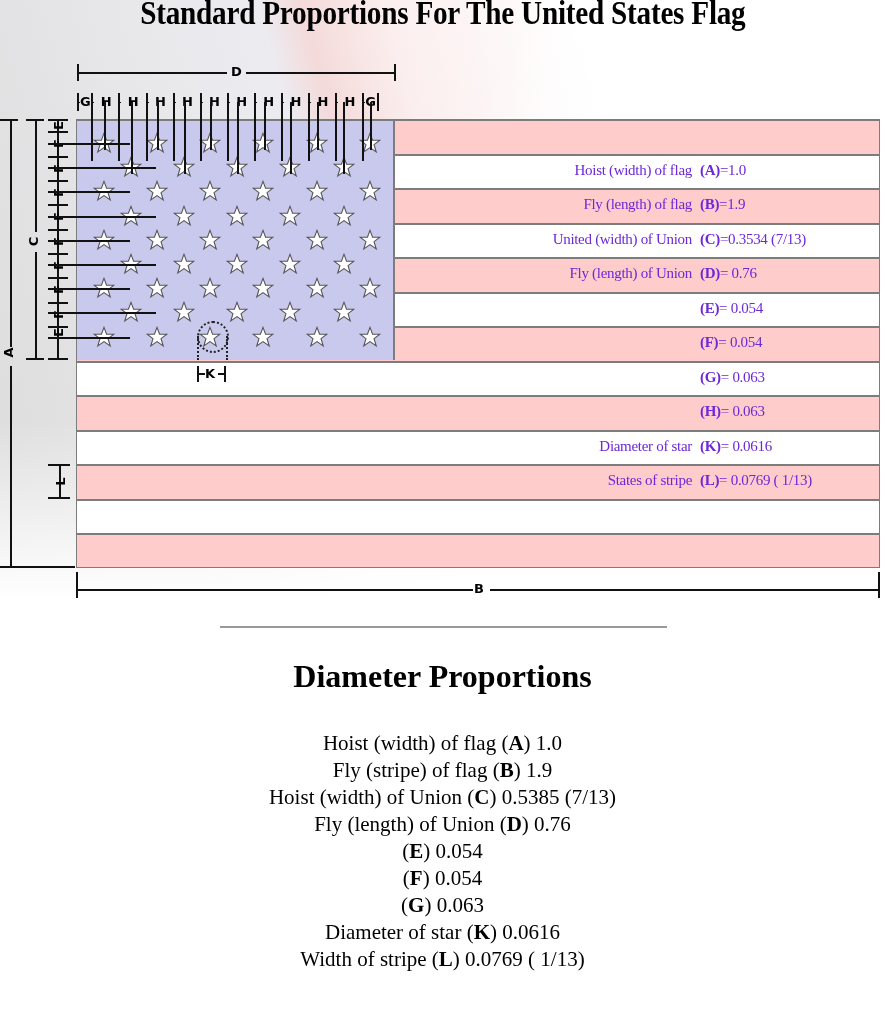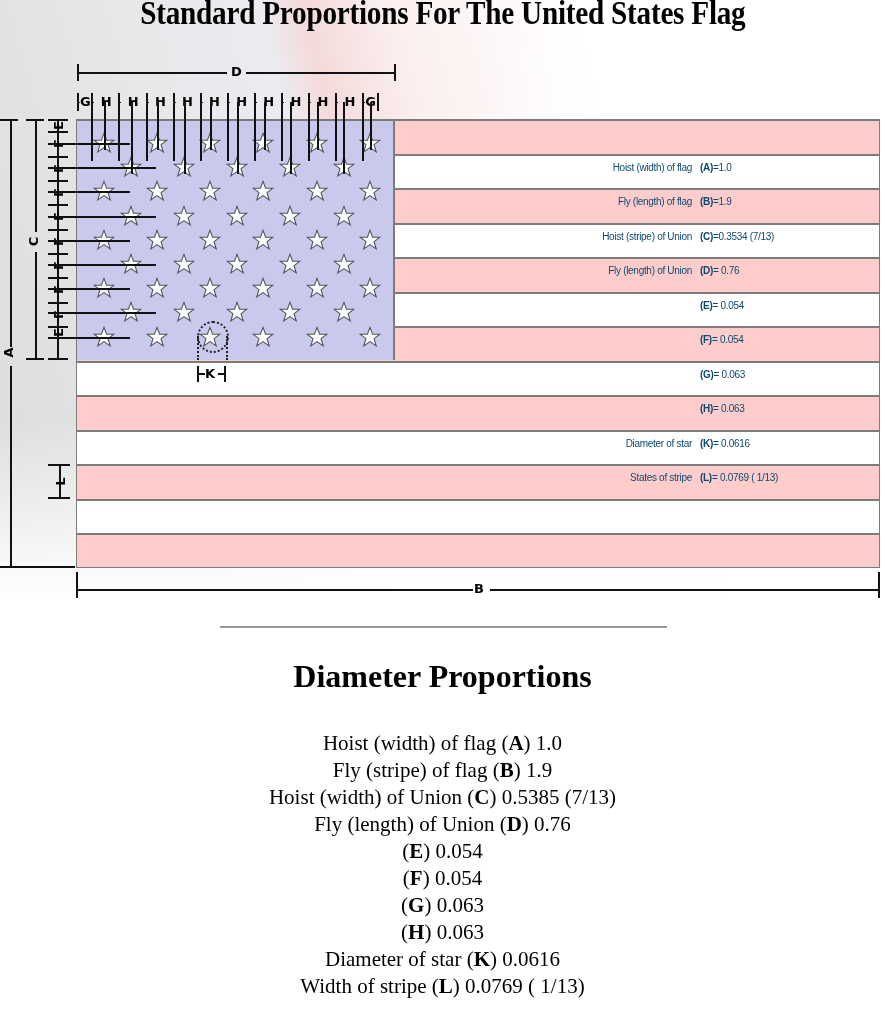--- a/index.html
+++ b/index.html
@@ -10,21 +10,21 @@
           linear-gradient(75deg, #dcdcdc 0%, #e9e9ec 30%, #ecebf0 40%, #f4dada 44%, #fbeeee 52%, #fff 70%);
         }
   .bg-fade { position:absolute; left:0; top:420px; width:885px; height:180px; background:linear-gradient(to bottom, rgba(255,255,255,0), #fff); }
   .title { position:absolute; left:0; top:-6px; width:885px; text-align:center; font-weight:bold; font-size:34px; color:#000; letter-spacing:-0.3px; transform:scaleY(1.02); }
   .title span { display:inline-block; transform:scaleX(0.86); transform-origin:center; }
   .flag-stripe { position:absolute; left:77px; width:802px; box-sizing:border-box; border-top:2px solid #7c7c7c; }
   .stripe-red { background:#ffcccc; }
   .stripe-white { background:#ffffff; }
   .union { position:absolute; left:77px; top:119px; width:318px; height:241px; background:#c9c9ee; border-right:2px solid #7c7c7c; border-top:2px solid #7c7c7c; box-sizing:border-box; }
   .flag-outline { position:absolute; left:76px; top:119px; width:804px; height:449px; border:1px solid #7c7c7c; box-sizing:border-box; pointer-events:none; }
-  .label { position:absolute; font-family:Liberation Sans, sans-serif; font-size:10px; color:#0c4a6e; white-space:nowrap; letter-spacing:-0.3px; }
+  .label { position:absolute; font-family:Liberation Serif, serif; font-size:15px; color:#6d28d9; white-space:nowrap; letter-spacing:-0.3px; }
   .label b { font-weight:bold; }
   .label .desc { position:absolute; right:calc(100% + 8px); top:0; }
   .dimtext { position:absolute; font-family:"DejaVu Sans", sans-serif; font-weight:bold; font-size:13px; color:#000; background:transparent; }
   .line { position:absolute; background:#111; }
   .star { position:absolute; width:22px; height:22px; }
   .hr { position:absolute; left:220px; top:626px; width:447px; height:2px; background:#999; }
   .sub-title { position:absolute; left:0; top:658px; width:885px; text-align:center; font-weight:bold; font-size:32px; color:#000; }
   .list { position:absolute; left:0; top:730px; width:885px; text-align:center; font-size:21px; line-height:27px; color:#000; }
   .list div b { font-weight:bold; }
 </style>
@@ -312,36 +312,35 @@
     <div style="position: absolute; left: 226px; top: 336px; width: 0px; height: 24px; border-left: 2px dotted rgb(34, 34, 34);"></div>
     <div class="line" style="left: 197px; top: 366px; width: 2px; height: 16px;"></div>
     <div class="line" style="left: 224px; top: 366px; width: 2px; height: 16px;"></div>
     <div class="line" style="left: 199px; top: 373px; width: 6px; height: 2px;"></div>
     <div class="line" style="left: 218px; top: 373px; width: 6px; height: 2px;"></div>
     <div class="dimtext" style="left: 205px; top: 366px;">K</div>
   </div>
 <div id="labels">
     <div class="label" style="left: 700px; top: 161.5px;"><span class="desc">Hoist (width) of flag</span><b>(A)</b><span>=1.0</span></div>
     <div class="label" style="left: 700px; top: 196px;"><span class="desc">Fly (length) of flag</span><b>(B)</b><span>=1.9</span></div>
-    <div class="label" style="left: 700px; top: 230.5px;"><span class="desc">Hoist (stripe) of Union</span><b>(C)</b><span>=0.3534 (7/13)</span></div>
+    <div class="label" style="left: 700px; top: 230.5px;"><span class="desc">United (width) of Union</span><b>(C)</b><span>=0.3534 (7/13)</span></div>
     <div class="label" style="left: 700px; top: 265px;"><span class="desc">Fly (length) of Union</span><b>(D)</b><span>= 0.76</span></div>
     <div class="label" style="left: 700px; top: 299.5px;"><b>(E)</b><span>= 0.054</span></div>
     <div class="label" style="left: 700px; top: 334px;"><b>(F)</b><span>= 0.054</span></div>
     <div class="label" style="left: 700px; top: 368.5px;"><b>(G)</b><span>= 0.063</span></div>
     <div class="label" style="left: 700px; top: 403px;"><b>(H)</b><span>= 0.063</span></div>
     <div class="label" style="left: 700px; top: 437.5px;"><span class="desc">Diameter of star</span><b>(K)</b><span>= 0.0616</span></div>
     <div class="label" style="left: 700px; top: 472px;"><span class="desc">States of stripe</span><b>(L)</b><span>= 0.0769 ( 1/13)</span></div>
   </div>
 
 <div class="hr"></div>
 <div class="sub-title">Diameter Proportions</div>
 <div class="list" id="list">
     <div><span>Hoist (width) of flag (</span><b>A</b><span>) 1.0</span></div>
     <div><span>Fly (stripe) of flag (</span><b>B</b><span>) 1.9</span></div>
     <div><span>Hoist (width) of Union (</span><b>C</b><span>) 0.5385 (7/13)</span></div>
     <div><span>Fly (length) of Union (</span><b>D</b><span>) 0.76</span></div>
     <div><span>(</span><b>E</b><span>) 0.054</span></div>
     <div><span>(</span><b>F</b><span>) 0.054</span></div>
     <div><span>(</span><b>G</b><span>) 0.063</span></div>
-    <div><span>(</span><b>H</b><span>) 0.063</span></div>
     <div><span>Diameter of star (</span><b>K</b><span>) 0.0616</span></div>
     <div><span>Width of stripe (</span><b>L</b><span>) 0.0769 ( 1/13)</span></div>
   </div>
 
 </body></html>

